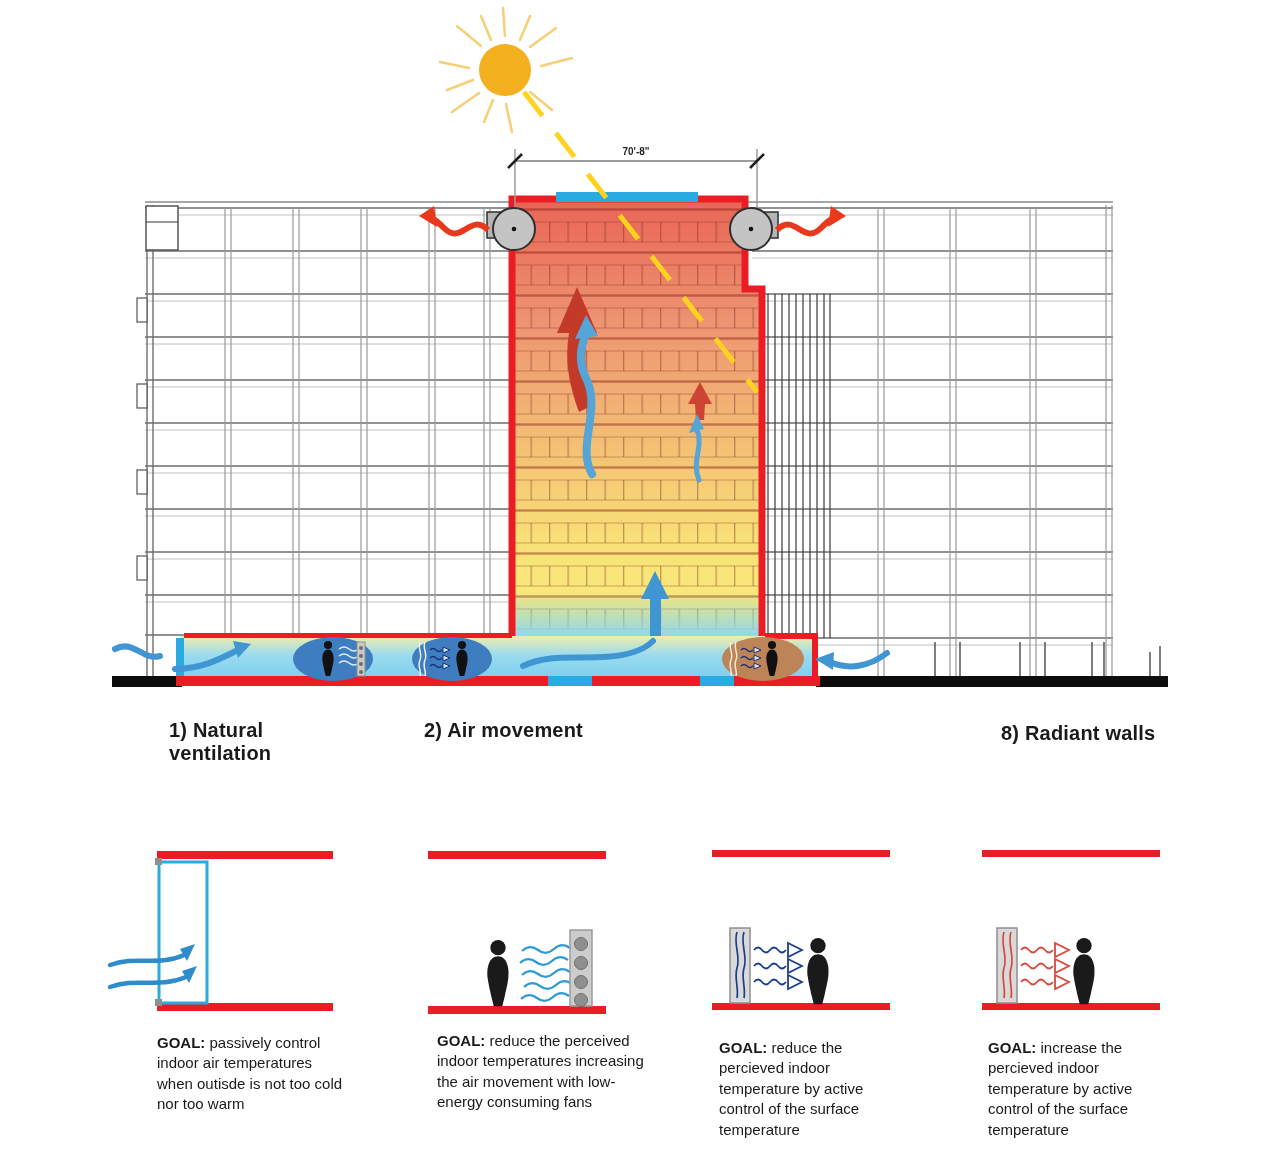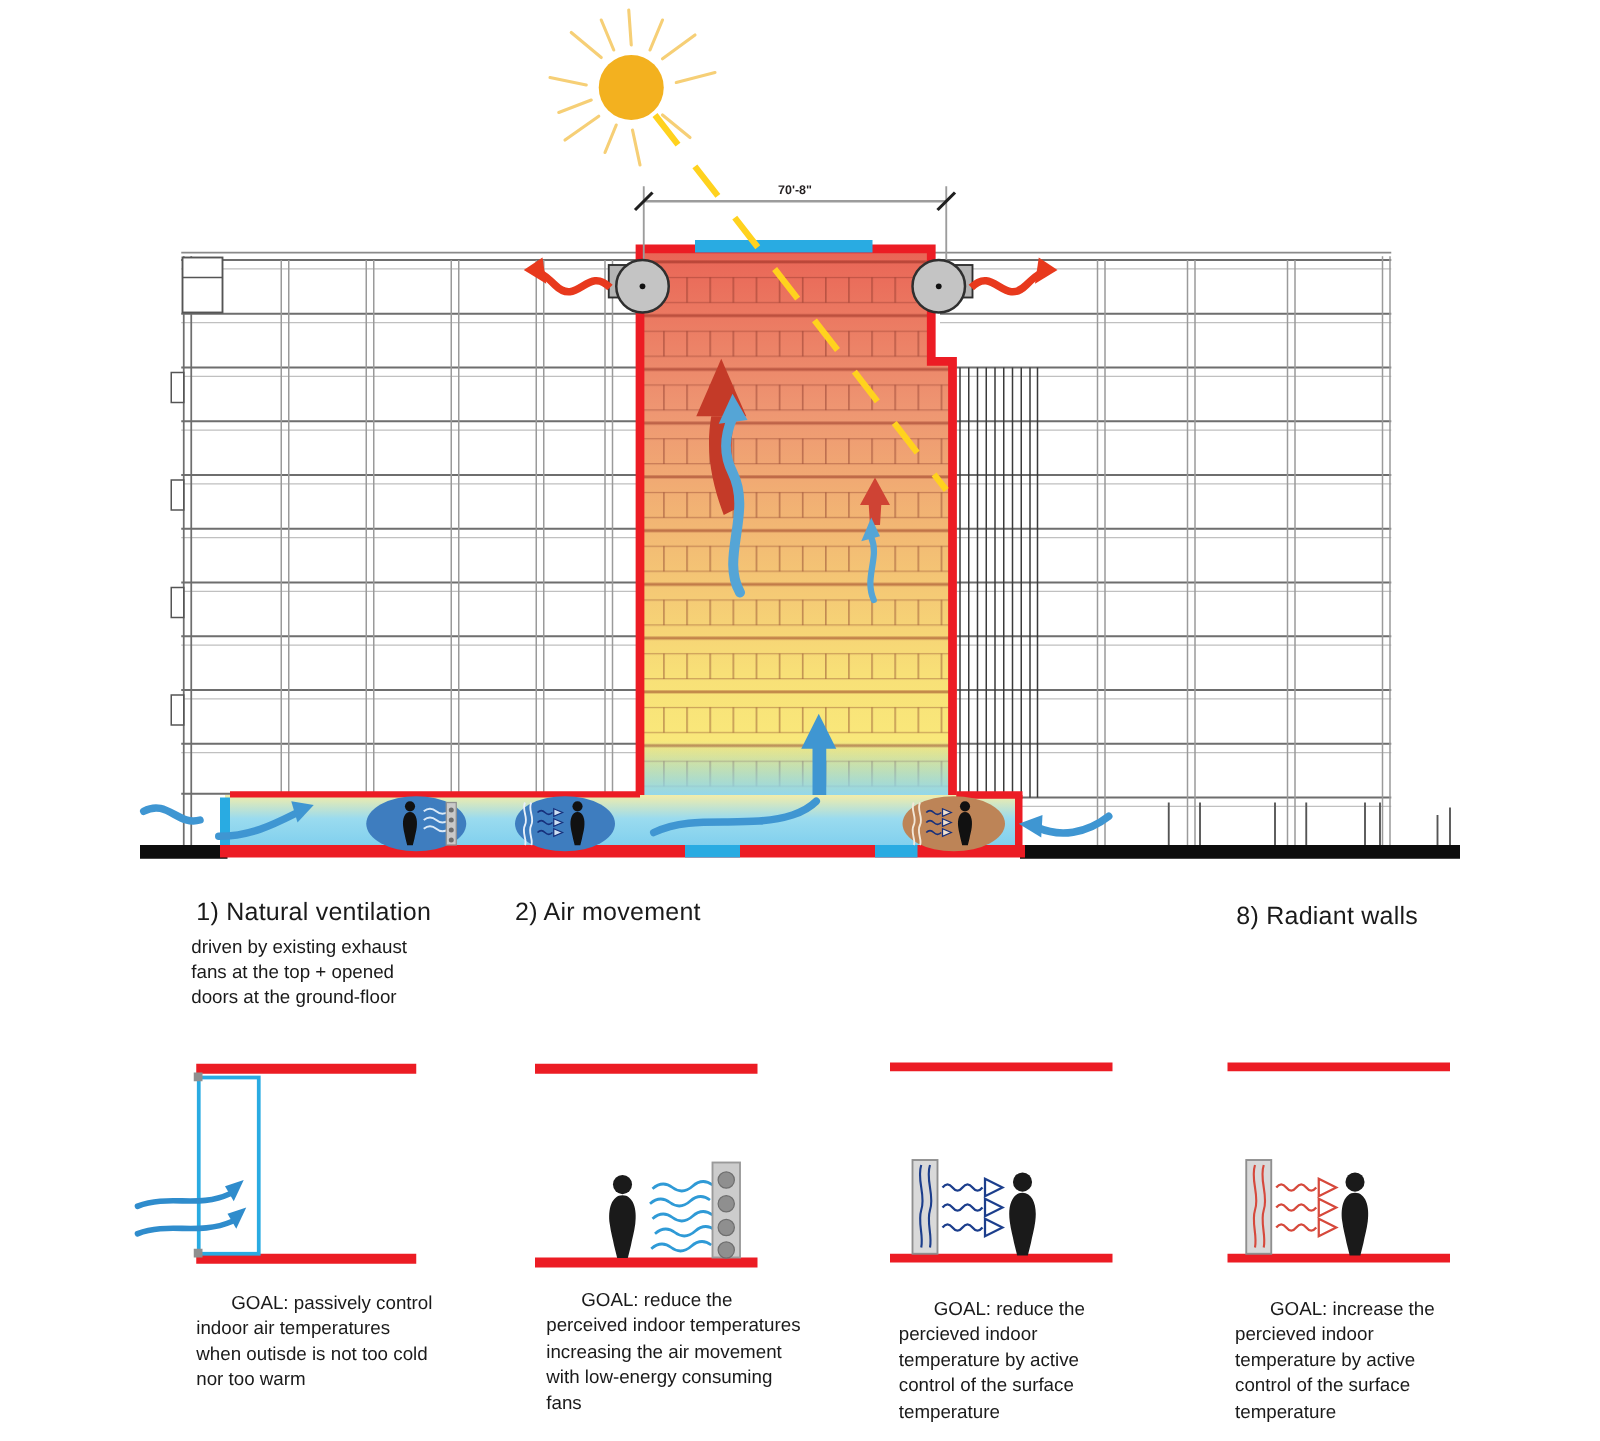--- a/index.html
+++ b/index.html
@@ -1,22 +1,22 @@
 <!DOCTYPE html>
 <html><head>
 <meta charset="utf-8">
 <style>
   html,body{margin:0;padding:0;background:#fff;}
   #canvas{position:relative;width:1280px;height:1153px;background:#fff;overflow:hidden;
           font-family:"Liberation Sans",sans-serif;color:#1a1a1a;}
   .abs{position:absolute;}
-  .strategy-title{font-size:20px;font-weight:normal;margin:0 0 6px 4px;letter-spacing:.2px;}
+  .strategy-title{font-size:20px;font-weight:bold;margin:0 0 6px 16px;letter-spacing:.2px;}
   .strategy-desc{font-size:15px;line-height:1.34;margin:0;}
   .goal{font-size:15px;line-height:1.36;margin:0;}
-  .goal b{font-weight:normal;margin-left:28px;}
+  .goal b{font-weight:bold;}
   svg{display:block;}
 </style>
 </head>
 <body>
 
 <div id="canvas">
 
   <svg class="abs" style="left:0;top:0" width="1280" height="705" viewBox="0 0 1280 705">
     <defs>
       <linearGradient id="towerGrad" x1="0" y1="0" x2="0" y2="1">
@@ -191,21 +191,20 @@
       <path d="M741,650 q3,-3 6,0 q3,3 6,0 M741,658 q3,-3 6,0 q3,3 6,0 M741,666 q3,-3 6,0 q3,3 6,0" stroke="#16307c" stroke-width="1.3" fill="none"></path>
       <polygon points="754,647 761,650 754,653" fill="#f0e0cd" stroke="#16307c" stroke-width="1"></polygon>
       <polygon points="754,655 761,658 754,661" fill="#f0e0cd" stroke="#16307c" stroke-width="1"></polygon>
       <polygon points="754,663 761,666 754,669" fill="#f0e0cd" stroke="#16307c" stroke-width="1"></polygon>
       <use href="#person" transform="translate(772,641) scale(0.45)" fill="#111"></use>
     </g>
   </svg>
 
   <div class="abs" style="left:153px;top:719px;width:210px">
     <h2 class="strategy-title">1) Natural ventilation</h2>
-    <p class="strategy-desc" style="width:196px">driven by existing exhaust fans at the top + opened doors at the ground-floor</p>
   </div>
   <div class="abs" style="left:408px;top:719px;width:210px">
     <h2 class="strategy-title">2) Air movement</h2>
   </div>
   <div class="abs" style="left:985px;top:722px;width:210px">
     <h2 class="strategy-title">8) Radiant walls</h2>
   </div>
 
   <svg class="abs" style="left:100px;top:843px" width="260" height="180" viewBox="0 0 260 180">
     <rect x="57" y="8" width="176" height="8" fill="#ec1c24"></rect>

